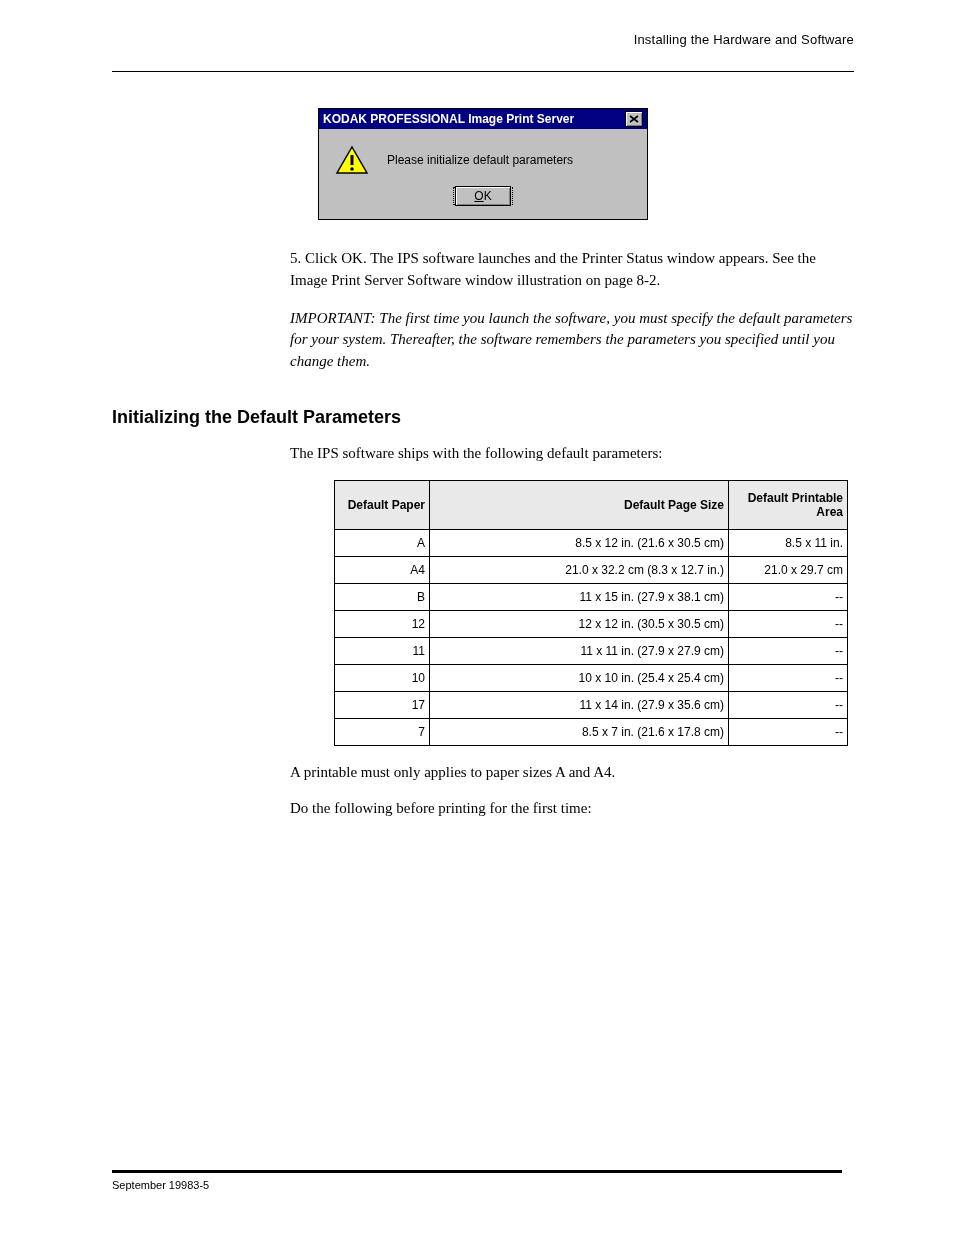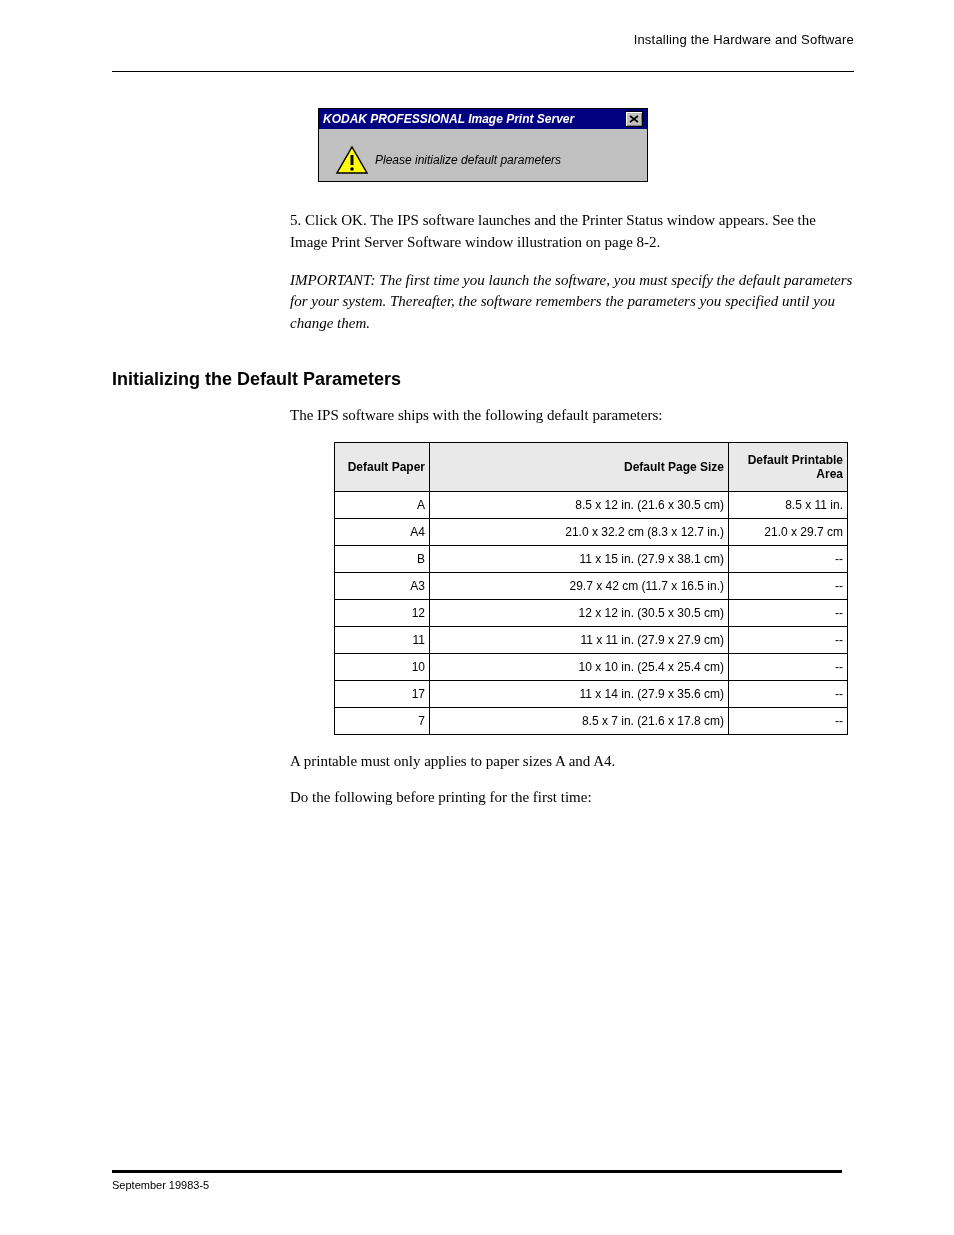--- a/index.html
+++ b/index.html
@@ -35,21 +35,20 @@
     margin: 18px 0 28px 0;
   }
   .dialog {
     display: inline-block;
     width: 328px;
     border: 1px solid #000;
     background: #c0c0c0;
     text-align: left;
     font-family: "MS Sans Serif", Tahoma, Arial, sans-serif;
     font-size: 12px;
-    font-style: italic;
   }
   .titlebar {
     background: #000080;
     color: #fff;
     font-weight: bold;
     display: flex;
     align-items: center;
     justify-content: space-between;
     padding: 2px 4px;
     font-size: 12px;
@@ -62,21 +61,21 @@
     box-shadow: inset 1px 1px 0 #fff, inset -1px -1px 0 #808080;
     display: flex;
     align-items: center;
     justify-content: center;
   }
   .close-btn svg { display: block; }
   .dialog-body {
     display: flex;
     align-items: center;
     padding: 16px 16px 6px 16px;
-    gap: 6px;
+    gap: 18px;
   }
   .warn-icon svg { display: block; }
   .dialog-msg {
     font-size: 12px;
   }
   .dialog-buttons {
     text-align: center;
     padding: 6px 0 14px 0;
   }
   .ok-btn {
@@ -193,20 +192,27 @@
       <div class="dialog-body">
         <span class="warn-icon">
           <svg width="34" height="30" viewBox="0 0 34 30">
             <polygon points="17,2 32,28 2,28" fill="#ffff00" stroke="#000" stroke-width="1.5"></polygon>
             <rect x="15.5" y="10" width="3" height="10" fill="#000"></rect>
             <circle cx="17" cy="24" r="1.8" fill="#000"></circle>
           </svg>
         </span>
         <span class="dialog-msg">Please initialize default parameters</span>
       </div>
+      <div class="dialog-buttons">
+        <span class="ok-btn">
+          <span class="ok-btn-inner">
+            <span class="ok-text"><span class="mnemonic">O</span>K</span>
+          </span>
+        </span>
+      </div>
     </div>
   </div>
 
   <div class="body-text">
     <p>
       <span>5.</span>
       <span>Click OK. The IPS software launches and the Printer Status window appears. See the Image Print Server Software window illustration on page 8-2.</span>
     </p>
     <p class="important">IMPORTANT: The first time you launch the software, you must specify the default parameters for your system. Thereafter, the software remembers the parameters you specified until you change them.</p>
   </div>
@@ -235,25 +241,20 @@
           <td>A4</td>
             <td>21.0 x 32.2 cm (8.3 x 12.7 in.)</td>
             <td>21.0 x 29.7 cm</td>
         </tr>
         <tr>
           <td>B</td>
             <td>11 x 15 in. (27.9 x 38.1 cm)</td>
             <td>--</td>
         </tr>
         <tr>
-          <td>A3</td>
-            <td>29.7 x 42 cm (11.7 x 16.5 in.)</td>
-            <td>--</td>
-        </tr>
-        <tr>
           <td>12</td>
             <td>12 x 12 in. (30.5 x 30.5 cm)</td>
             <td>--</td>
         </tr>
         <tr>
           <td>11</td>
             <td>11 x 11 in. (27.9 x 27.9 cm)</td>
             <td>--</td>
         </tr>
         <tr>

